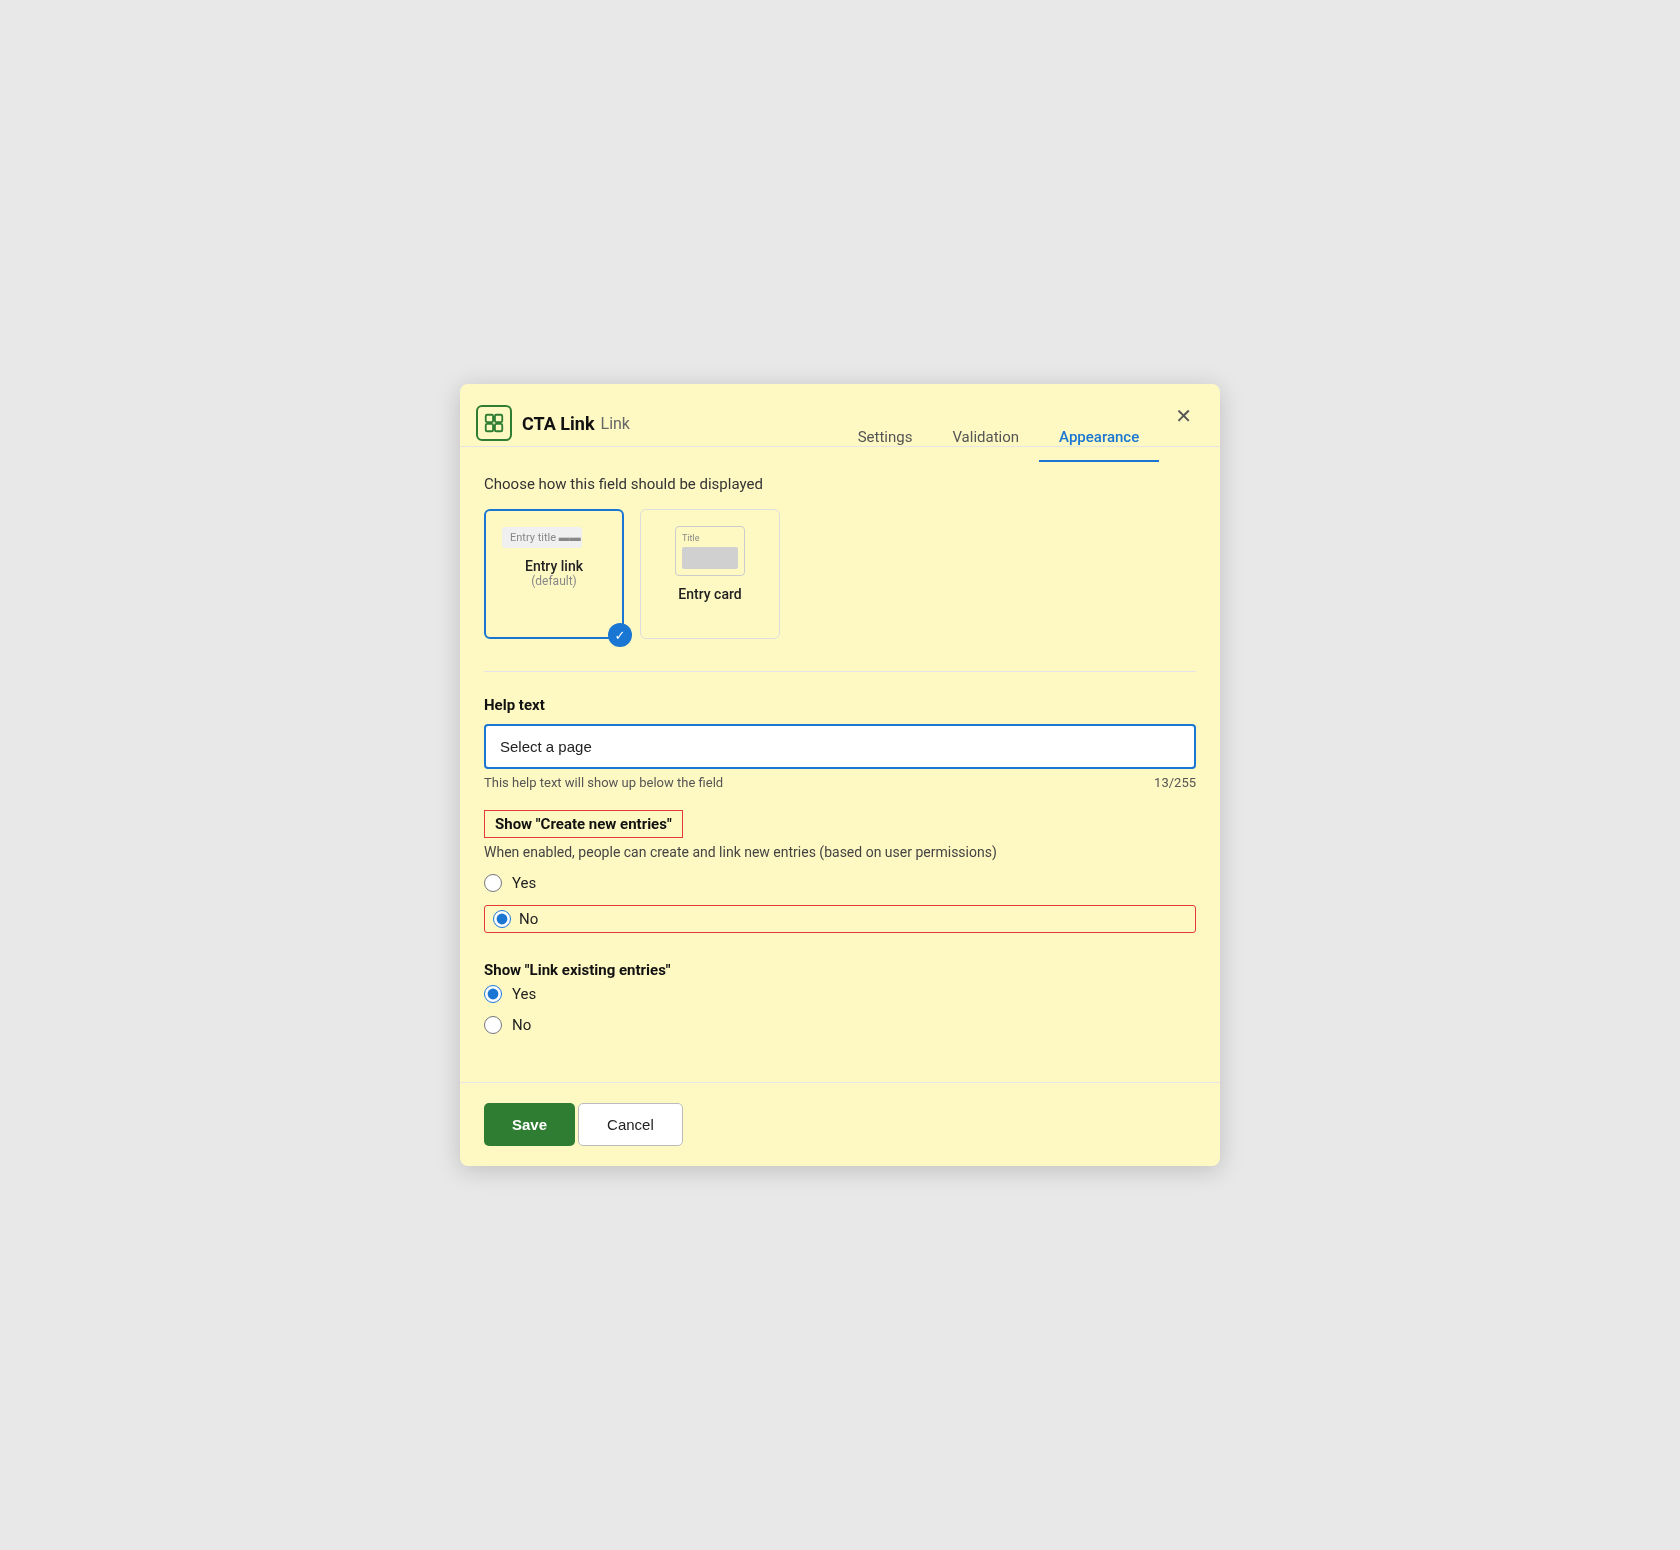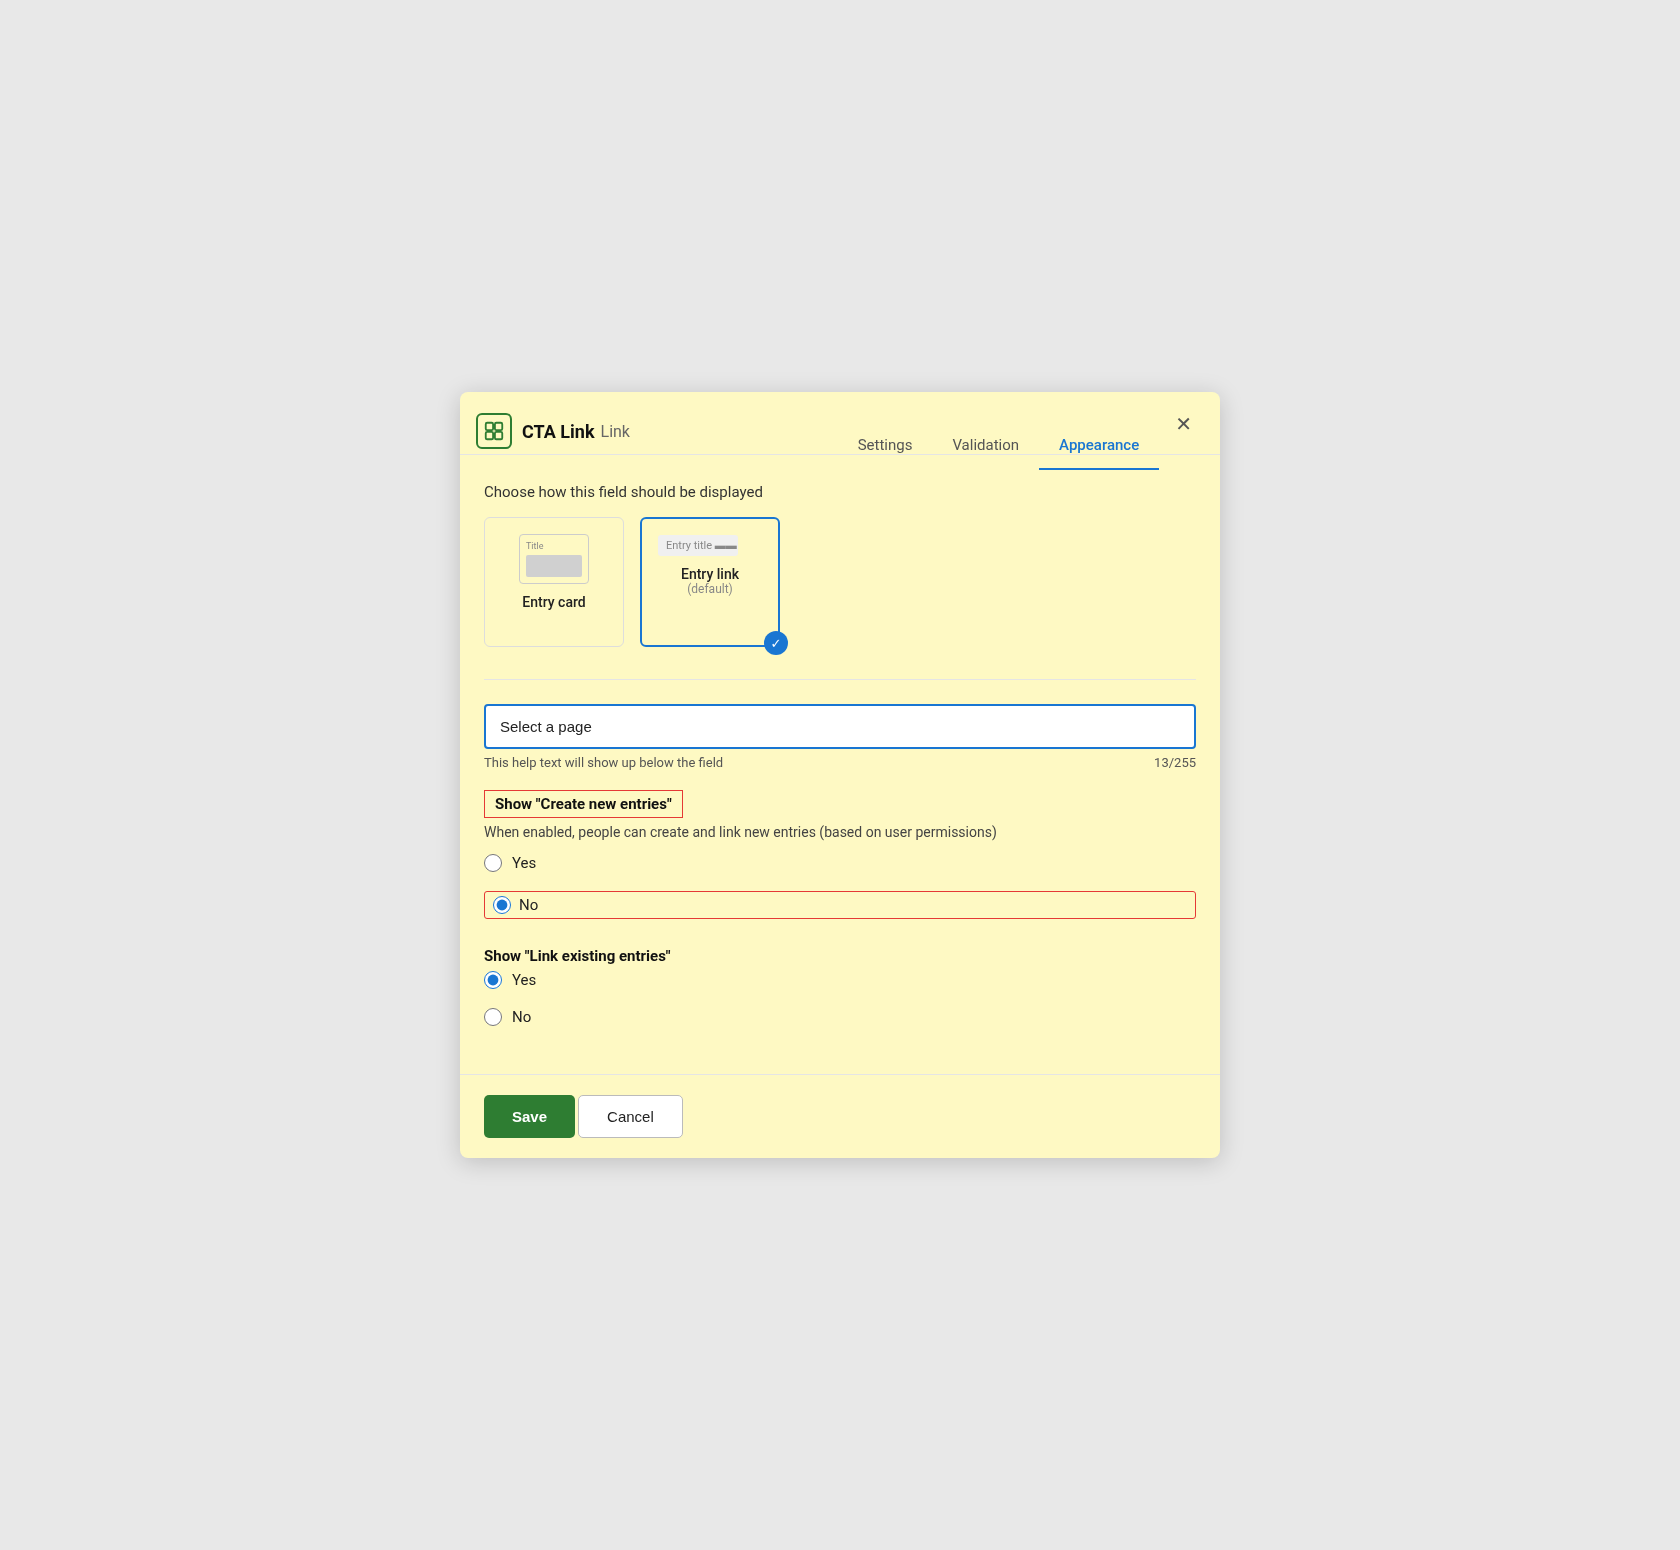--- a/index.html
+++ b/index.html
@@ -214,21 +214,21 @@
       margin-bottom: 6px;
     }
     .section-desc {
       font-size: 14px;
       color: #444;
       margin-bottom: 14px;
     }
     .radio-group {
       display: flex;
       flex-direction: column;
-      gap: 19px;
+      gap: 13px;
       margin-bottom: 28px;
     }
     .radio-option {
       display: flex;
       align-items: center;
       gap: 10px;
       font-size: 15px;
       color: #222;
     }
     .radio-option input[type="radio"] {
@@ -295,45 +295,46 @@
       <div class="tab active">Appearance</div>
     </div>
     <button class="close-btn">✕</button>
   </div>
 
   <div class="modal-body">
 
     
     <div class="section-label">Choose how this field should be displayed</div>
     <div class="display-options">
+
+      <div class="display-option selected">
+        <div class="option-preview">
+          <div class="entry-link-preview">Entry title ▬▬</div>
+        </div>
+        <div class="option-name">Entry link</div>
+        <div class="option-default">(default)</div>
+        <div class="check-badge">✓</div>
+      </div>
 
       <div class="display-option">
         <div class="option-preview">
           <div class="entry-card-preview">
             <div class="card-title-bar">Title</div>
             <div class="card-img"></div>
           </div>
         </div>
         <div class="option-name">Entry card</div>
       </div>
 
-      <div class="display-option selected">
-        <div class="option-preview">
-          <div class="entry-link-preview">Entry title ▬▬</div>
-        </div>
-        <div class="option-name">Entry link</div>
-        <div class="option-default">(default)</div>
-        <div class="check-badge">✓</div>
-      </div>
-
     </div>
 
     <hr class="divider">
 
     
+    <div class="field-label">Help text</div>
     <input class="text-input" type="text" value="Select a page" style="">
     <div class="field-hint">
       <span>This help text will show up below the field</span>
       <span>13/255</span>
     </div>
 
     
     <div>
       <div class="section-title-outlined">Show "Create new entries"</div>
       <div class="section-desc">When enabled, people can create and link new entries (based on user permissions)</div>

